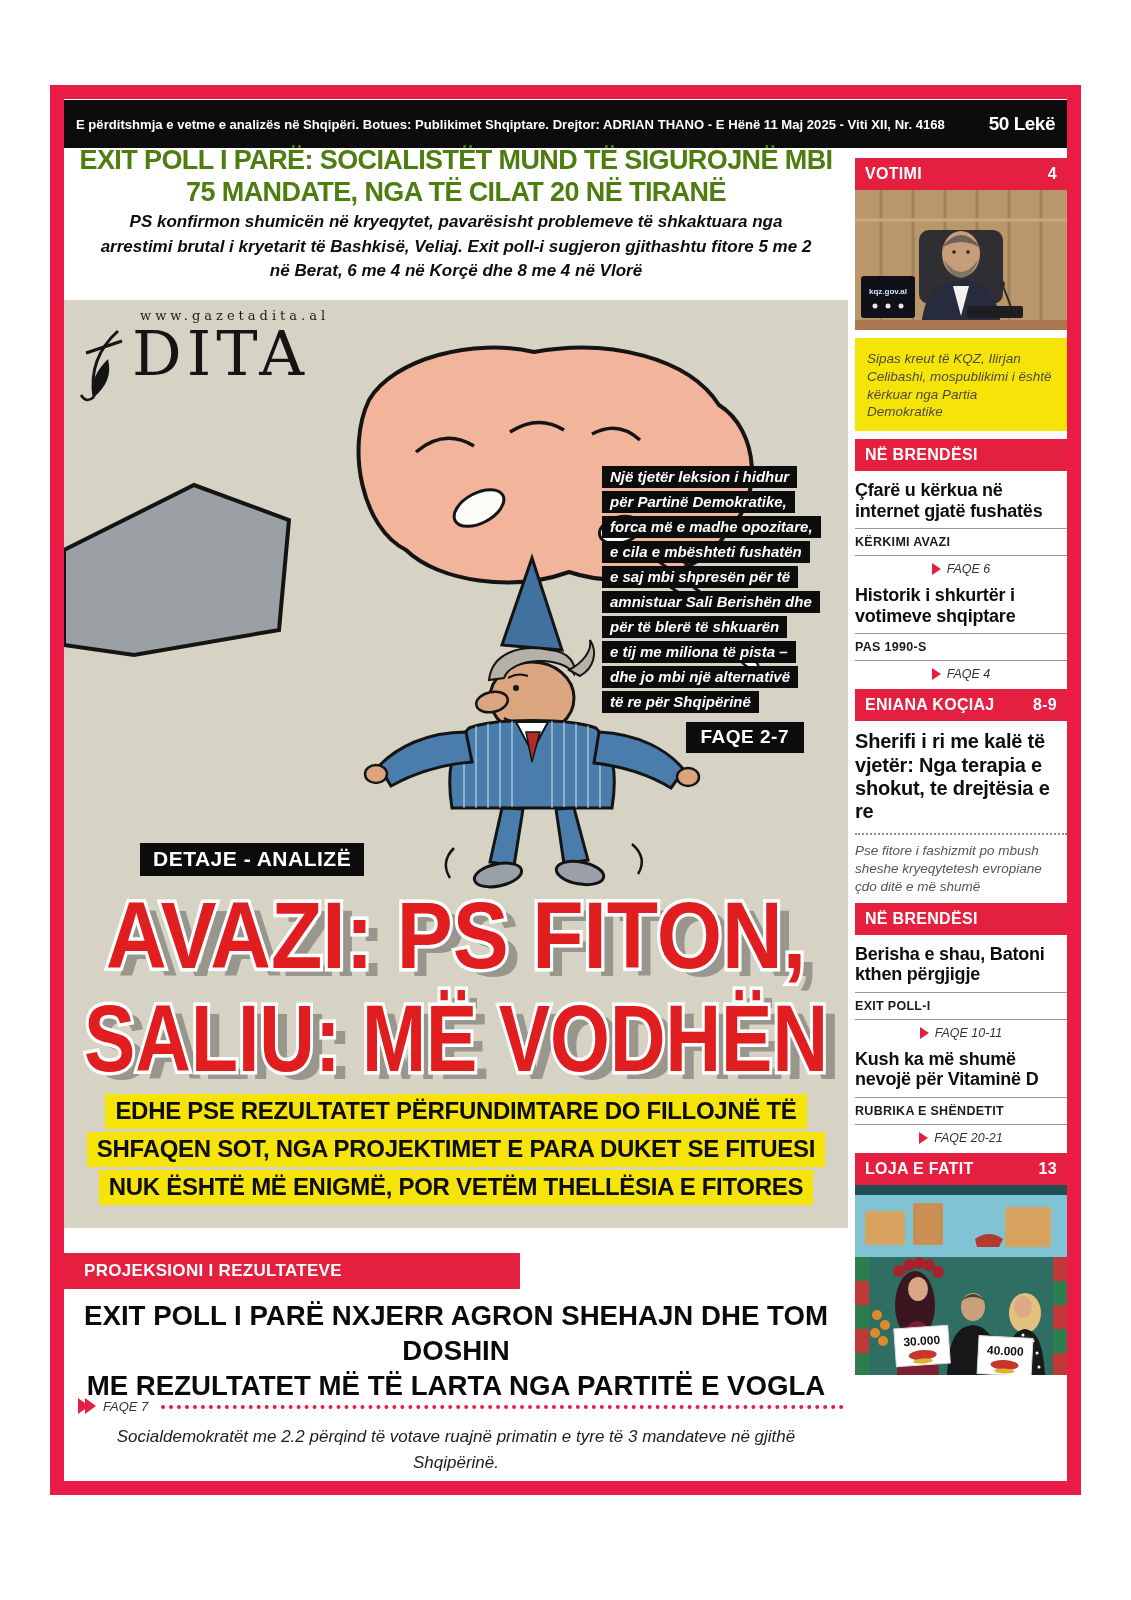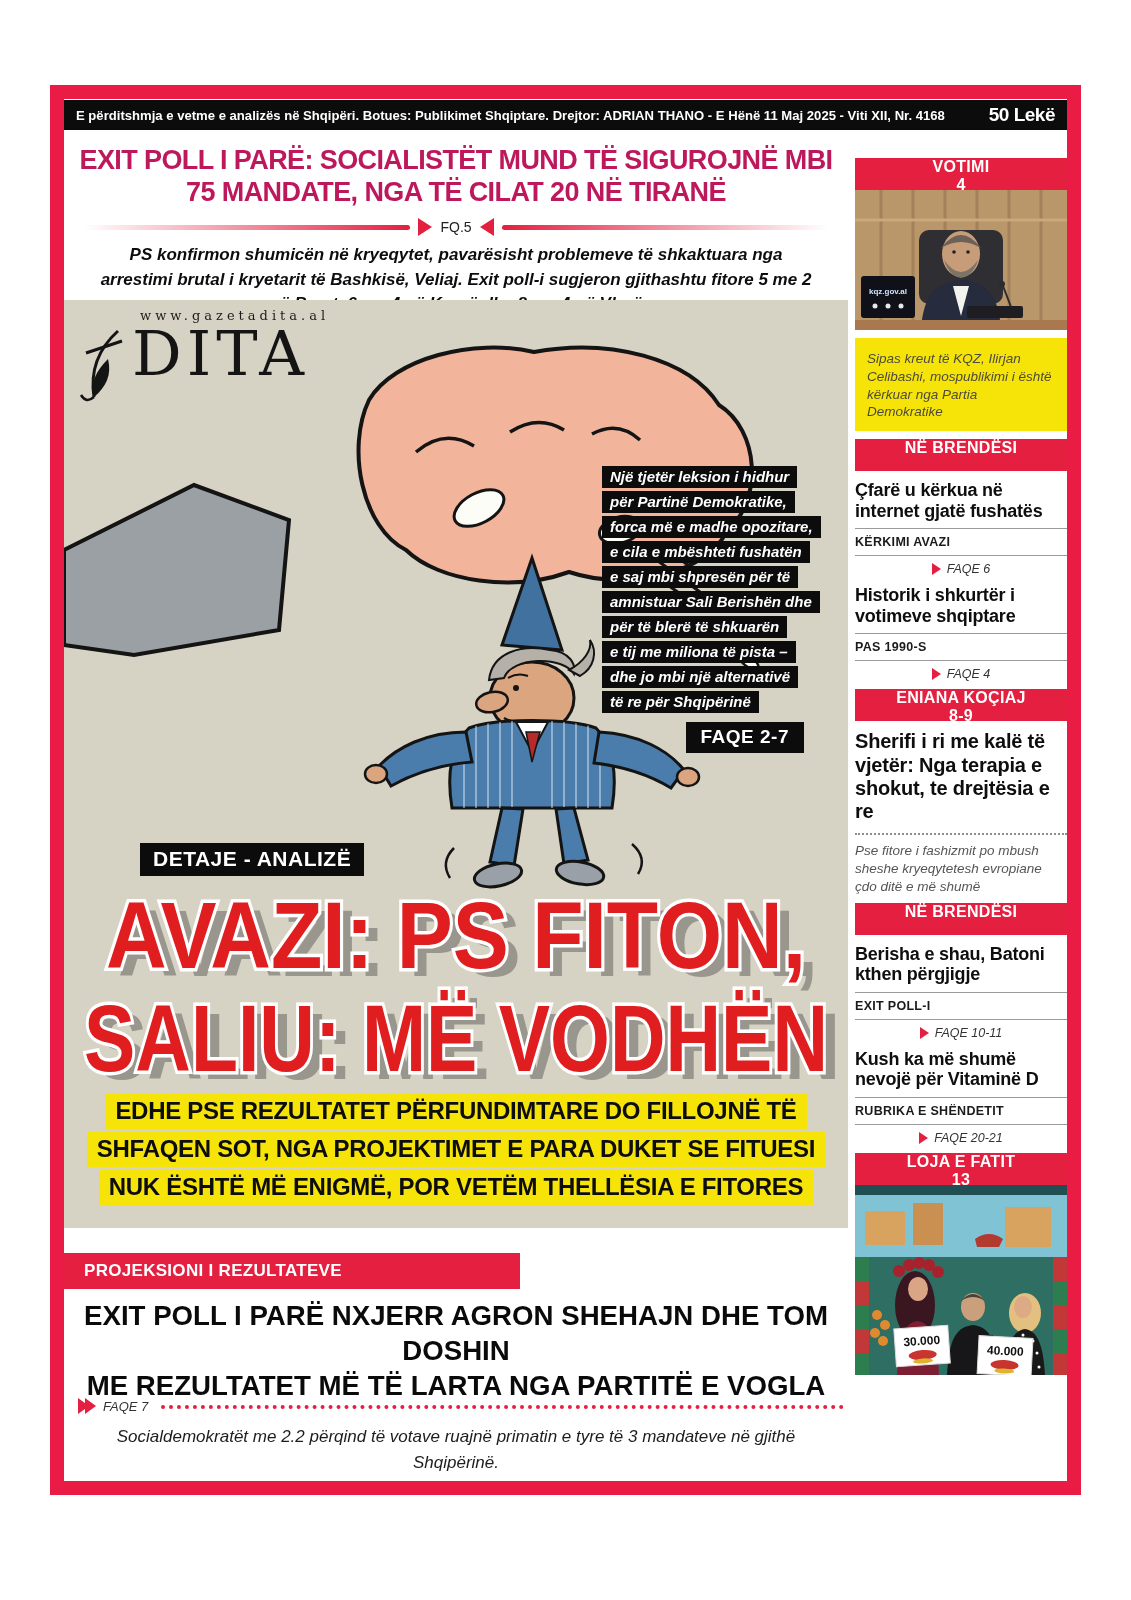--- a/index.html
+++ b/index.html
@@ -2,28 +2,28 @@
 <html><head>
 <meta charset="utf-8">
 <style>
   html,body{margin:0;padding:0;background:#fff;}
   .page{position:relative;width:1131px;height:1600px;background:#fff;overflow:hidden;
         font-family:"Liberation Sans",sans-serif;color:#111;}
   .frame{position:absolute;left:50px;top:85px;width:1031px;height:1410px;background:#ea1c45;}
   .inner{position:absolute;left:14px;top:14px;width:1003px;height:1382px;background:#fff;overflow:hidden;}
 
   
-  .topbar{position:absolute;left:0;top:1px;width:100%;height:30px;background:#0c0c0c;color:#fff;
+  .topbar{position:absolute;left:0;top:1px;width:100%;height:48px;background:#0c0c0c;color:#fff;
           display:flex;align-items:center;justify-content:space-between;padding:0 12px;box-sizing:border-box;}
   .topbar-text{font-size:13.5px;font-weight:bold;white-space:nowrap;transform:scaleX(.97);transform-origin:left center;}
   .price{font-size:19px;font-weight:bold;letter-spacing:-.5px;}
 
   
   .lead{position:absolute;left:0;top:46px;width:784px;text-align:center;}
-  .lead-headline{font-size:27px;font-weight:bold;line-height:1.17;letter-spacing:-.6px;color:#be185d;padding:0 0;}
+  .lead-headline{font-size:27px;font-weight:bold;line-height:1.17;letter-spacing:-.6px;color:#4d7c0f;padding:0 0;}
   .divider{display:flex;align-items:center;gap:8px;margin:10px 20px 7px;}
   .divline{flex:1;height:5px;border-radius:3px;background:linear-gradient(to right,rgba(228,31,63,0),#e41f3f);}
   .divline.right{background:linear-gradient(to left,rgba(228,31,63,0),#e41f3f);}
   .tri-r{width:0;height:0;border-top:9px solid transparent;border-bottom:9px solid transparent;border-left:14px solid #e41f3f;}
   .tri-l{width:0;height:0;border-top:9px solid transparent;border-bottom:9px solid transparent;border-right:14px solid #e41f3f;}
   .fq{font-size:14px;color:#222;}
   .lead-deck{font-size:17px;font-weight:bold;font-style:italic;line-height:1.45;margin:2px 28px 0;color:#0d0d0d;}
 
   
   .imagearea{position:absolute;left:0;top:201px;width:784px;height:928px;background:#d6d3c4;overflow:hidden;}
@@ -60,21 +60,21 @@
   .chev i{display:block;width:0;height:0;border-top:8px solid transparent;border-bottom:8px solid transparent;
           border-left:11px solid #e41f3f;margin-right:-4px;}
   .faqerow .lbl{font-style:italic;font-size:13px;color:#333;white-space:nowrap;margin:0 6px 0 4px;}
   .dotline{flex:1;border-top:4px dotted #e41f3f;margin-top:1px;}
   .proj-deck{position:absolute;left:20px;top:196px;width:744px;text-align:center;font-size:17px;
              font-style:italic;line-height:1.5;color:#1d1d1d;}
 
   
   .sidebar{position:absolute;left:791px;top:59px;width:212px;height:1323px;overflow:hidden;}
   .sb-header{height:32px;background:#e41f3f;color:#fff;display:flex;align-items:center;justify-content:space-between;
-             padding:0 10px;font-weight:bold;font-size:16px;letter-spacing:.3px;box-sizing:border-box;flex-direction:column;}
+             padding:0 10px;font-weight:bold;font-size:16px;letter-spacing:.3px;box-sizing:border-box;}
   .sb-header.mt{margin-top:8px;}
   .sb-photo{display:block;}
   .sb-yellow{background:#f6e409;padding:12px 12px 10px;margin:8px 0;box-sizing:border-box;}
   .sb-yellow .yt{font-size:18.5px;font-weight:bold;line-height:1.16;color:#141414;letter-spacing:-.2px;margin-bottom:8px;}
   .sb-yellow .yn{font-size:13.5px;font-style:italic;line-height:1.32;color:#4c4a3e;}
   .sb-item{margin:9px 0 2px;}
   .sb-item .t{font-size:18px;font-weight:bold;line-height:1.14;color:#0e0e0e;letter-spacing:-.2px;margin-bottom:7px;}
   .hr{border-top:1.5px solid #9a9a9a;margin:4px 0;}
   .sb-tag{font-size:12.5px;font-weight:bold;color:#1b1b1b;letter-spacing:.3px;padding:2px 0;}
   .sb-page{display:flex;align-items:center;justify-content:center;gap:6px;margin:6px 0 2px;
@@ -93,27 +93,20 @@
   <div class="frame">
     <div class="inner">
 
       <div class="topbar">
         <span class="topbar-text">E përditshmja e vetme e analizës në Shqipëri. Botues: Publikimet Shqiptare. Drejtor: ADRIAN THANO - E Hënë 11 Maj 2025 - Viti XII, Nr. 4168</span>
         <span class="price">50 Lekë</span>
       </div>
 
       <div class="lead">
         <div class="lead-headline">EXIT POLL I PARË: SOCIALISTËT MUND TË SIGUROJNË MBI 75 MANDATE, NGA TË CILAT 20 NË TIRANË</div>
-        <div class="divider">
-          <span class="divline"></span>
-          <span class="tri-r"></span>
-          <span class="fq">FQ.5</span>
-          <span class="tri-l"></span>
-          <span class="divline right"></span>
-        </div>
         <div class="lead-deck">PS konfirmon shumicën në kryeqytet, pavarësisht problemeve të shkaktuara nga arrestimi brutal i kryetarit të Bashkisë, Veliaj. Exit poll-i sugjeron gjithashtu fitore 5 me 2 në Berat, 6 me 4 në Korçë dhe 8 me 4 në Vlorë</div>
       </div>
 
       <div class="imagearea">
 
         <svg class="cartoon" width="784" height="600" viewBox="0 0 784 600">
           <defs>
             <clipPath id="jk">
                 <path d="M405,428 C388,444 382,472 388,508 L548,508 C554,472 548,444 532,428 C505,418 430,418 405,428 Z"></path>
               </clipPath>

